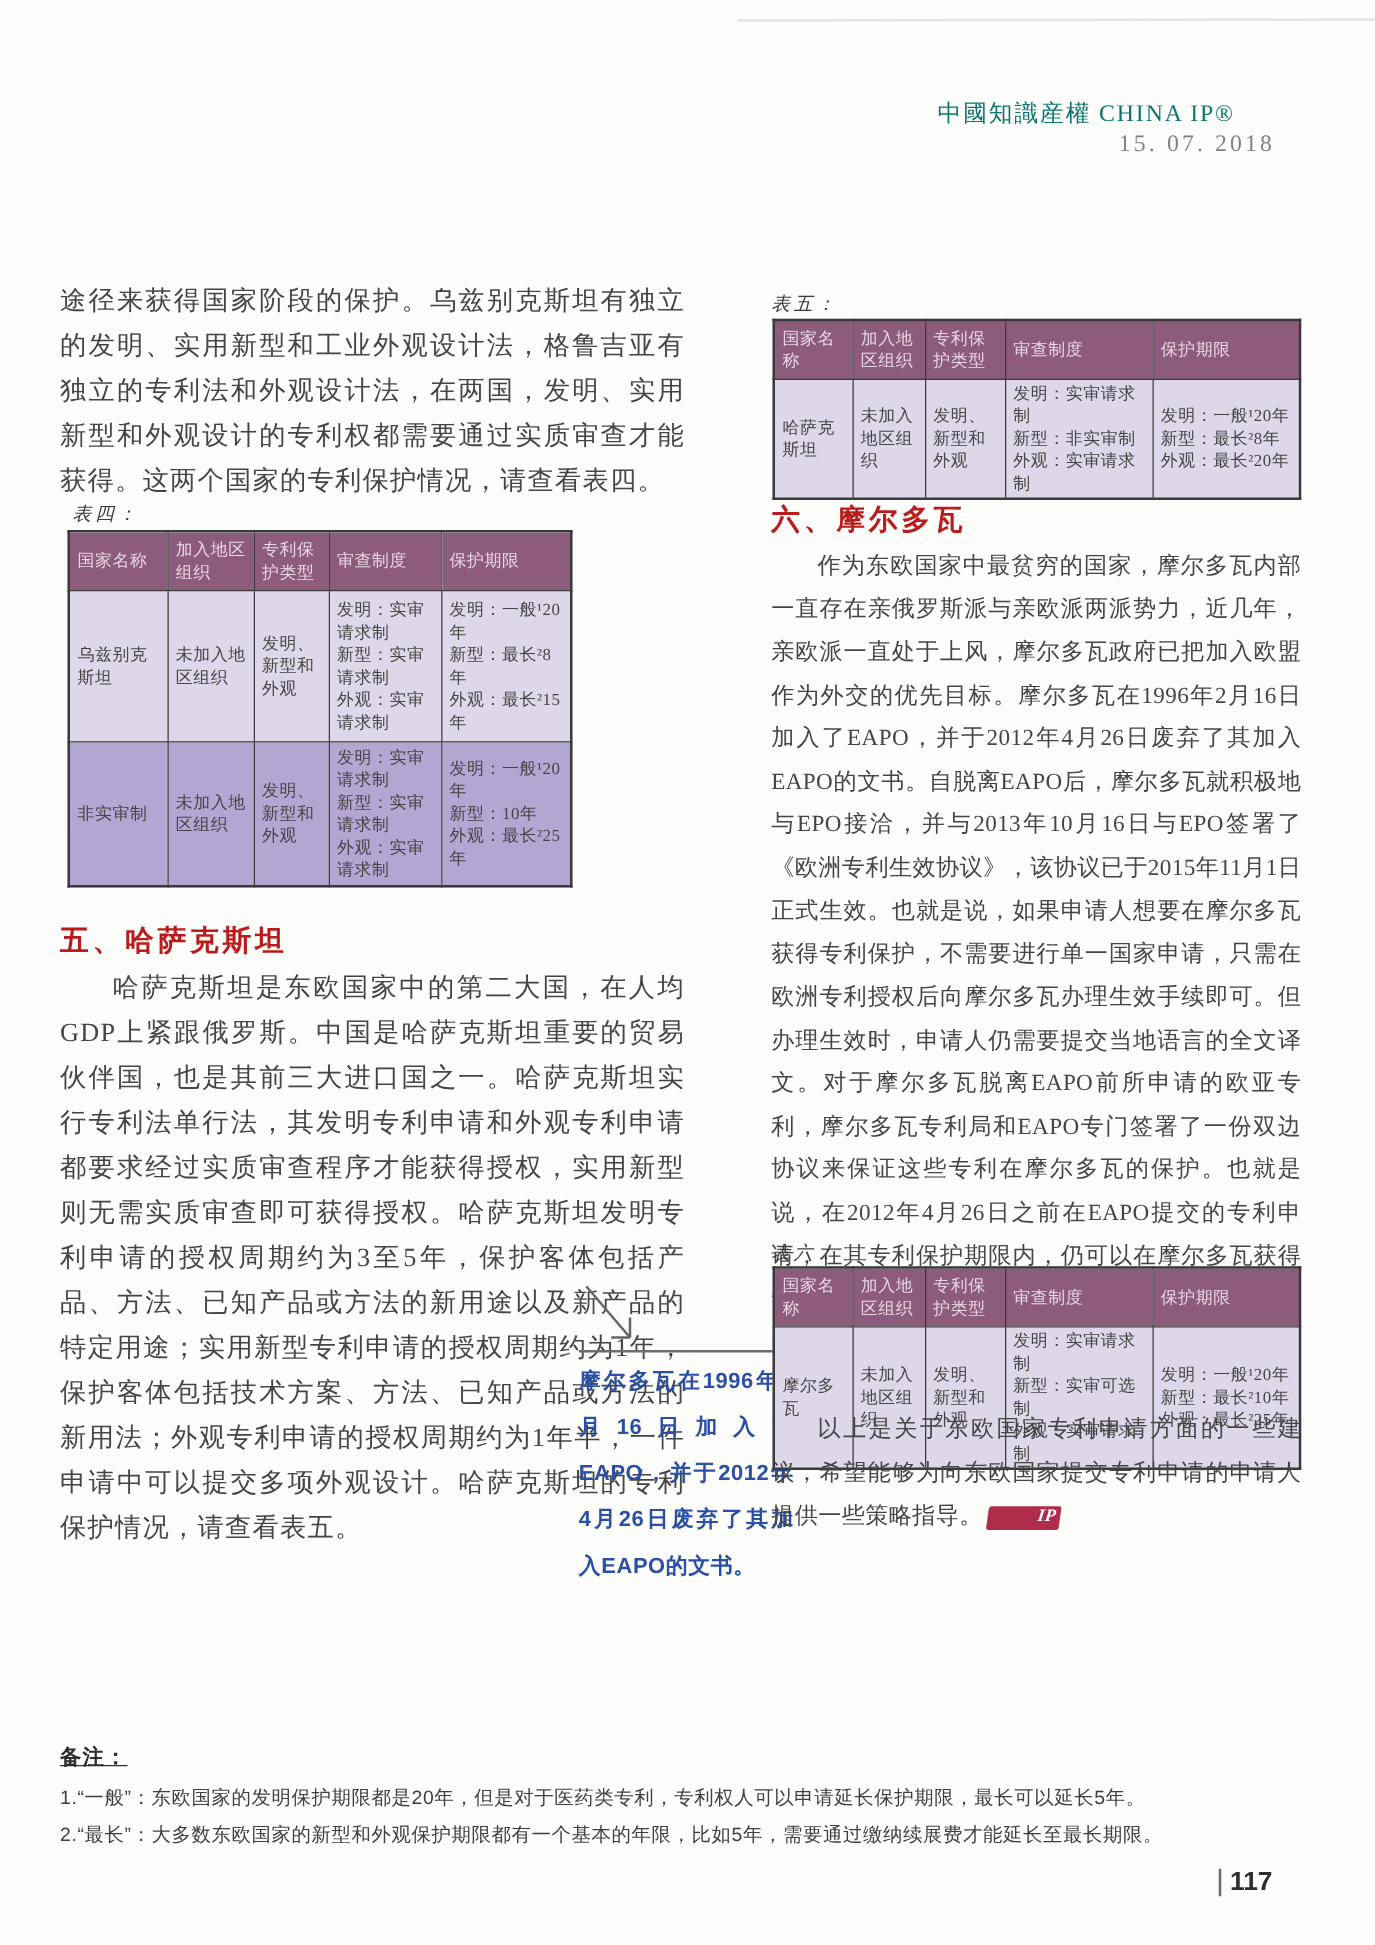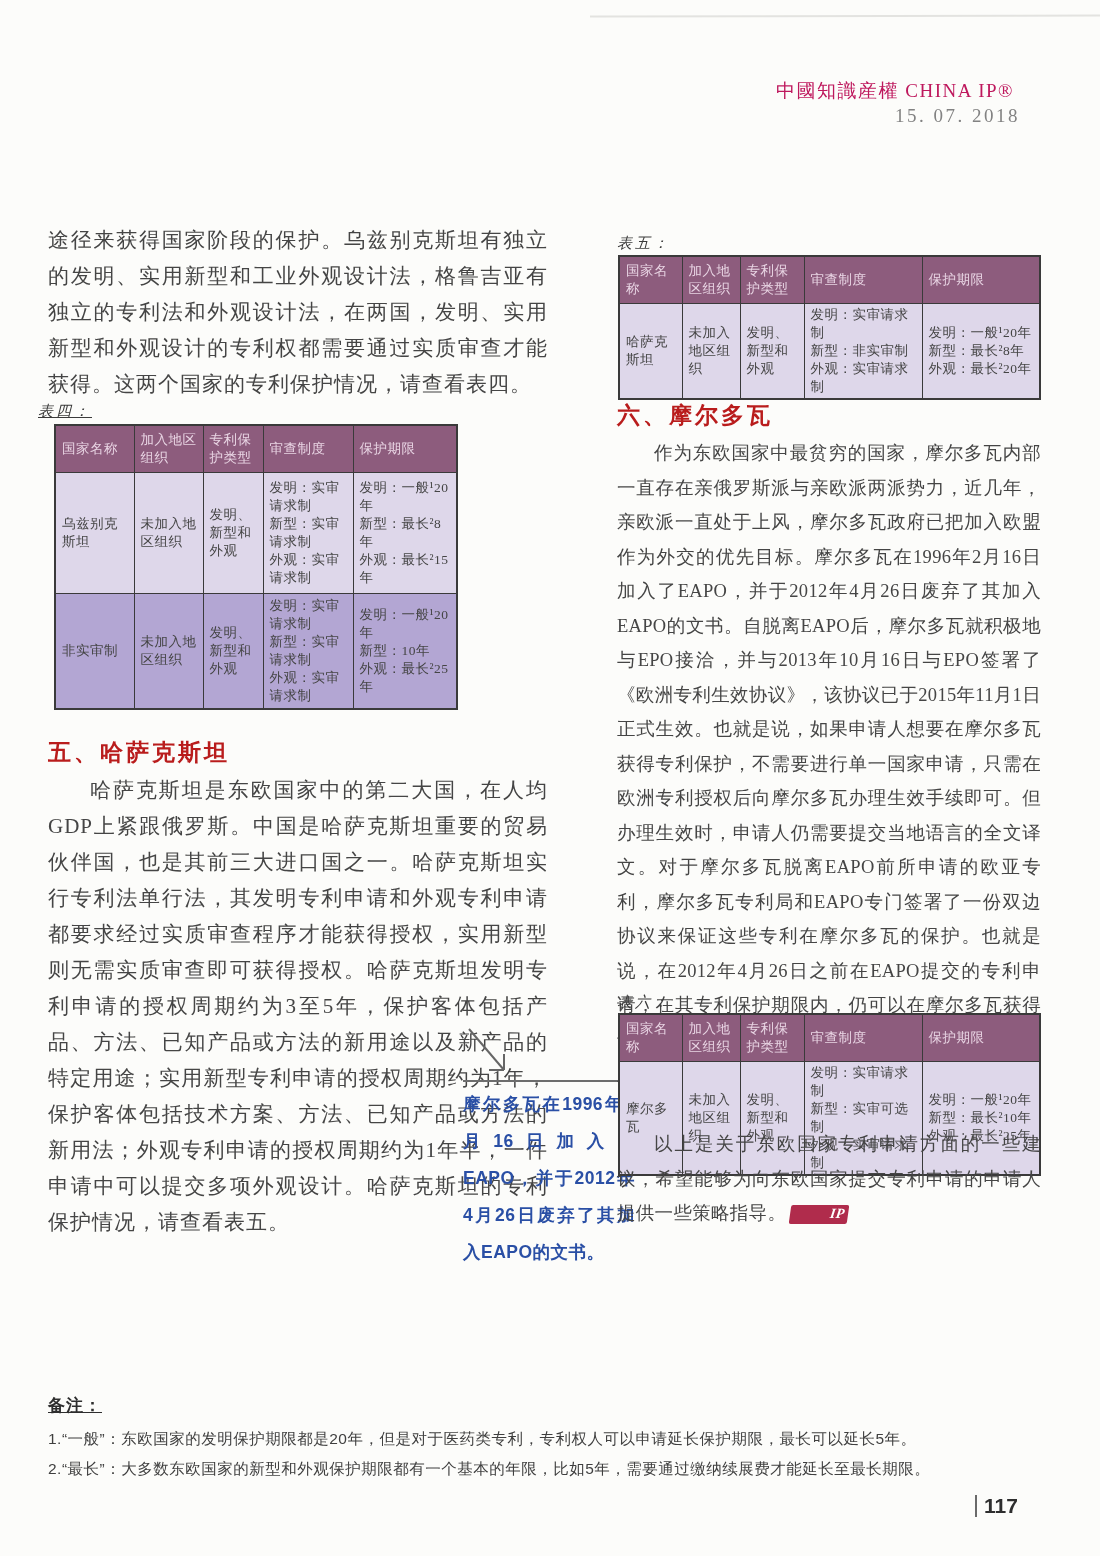--- a/index.html
+++ b/index.html
@@ -6,21 +6,21 @@
   .page{
     position:relative; width:1100px; height:1556px;
     background:#fcfcfa; overflow:hidden;
     font-family:"Liberation Serif","DejaVu Serif",serif;
     color:#454545;
   }
   .abs{position:absolute;}
   .scan-edge{top:15px;left:590px;width:510px;height:2px;background:#e3e3e0;transform:rotate(-0.1deg);}
 
   
-  .masthead{top:78px;left:684px;width:330px;text-align:right;color:#be185d;
+  .masthead{top:78px;left:658px;width:330px;text-align:right;color:#0f766e;
     font-size:19px;letter-spacing:1.5px;}
   .issue-date{top:105px;left:690px;width:330px;text-align:right;color:#828282;
     font-size:19px;letter-spacing:2.5px;}
 
   
   .para{text-align:justify;}
   .left-para{font-size:21px;line-height:36px;letter-spacing:1px;}
   .right-para{font-size:18.5px;line-height:34.5px;letter-spacing:0.3px;}
   .indent{text-indent:2em;}
   .sec-title{font-family:"Liberation Sans","DejaVu Sans",sans-serif;
@@ -72,21 +72,21 @@
 
 <div class="page">
 
   <div class="abs scan-edge"></div>
 
   <div class="abs masthead">中國知識産權 CHINA IP®</div>
   <div class="abs issue-date">15. 07. 2018</div>
 
   <div class="abs para left-para" style="top:222px;left:48px;width:500px;">途径来获得国家阶段的保护。乌兹别克斯坦有独立的发明、实用新型和工业外观设计法，格鲁吉亚有独立的专利法和外观设计法，在两国，发明、实用新型和外观设计的专利权都需要通过实质审查才能获得。这两个国家的专利保护情况，请查看表四。</div>
 
-  <div class="abs tbl-label" style="top:402px;left:38px;text-decoration:underline;">表四：</div>
+  <div class="abs tbl-label" style="top:402px;left:58px;">表四：</div>
 
   <table class="abs ptable t4" style="top:424px;left:54px;width:402px;">
     <colgroup>
         <col style="width:79px">
         <col style="width:69px">
         <col style="width:60px">
         <col style="width:90px">
         <col style="width:104px">
       </colgroup>
     <thead>

